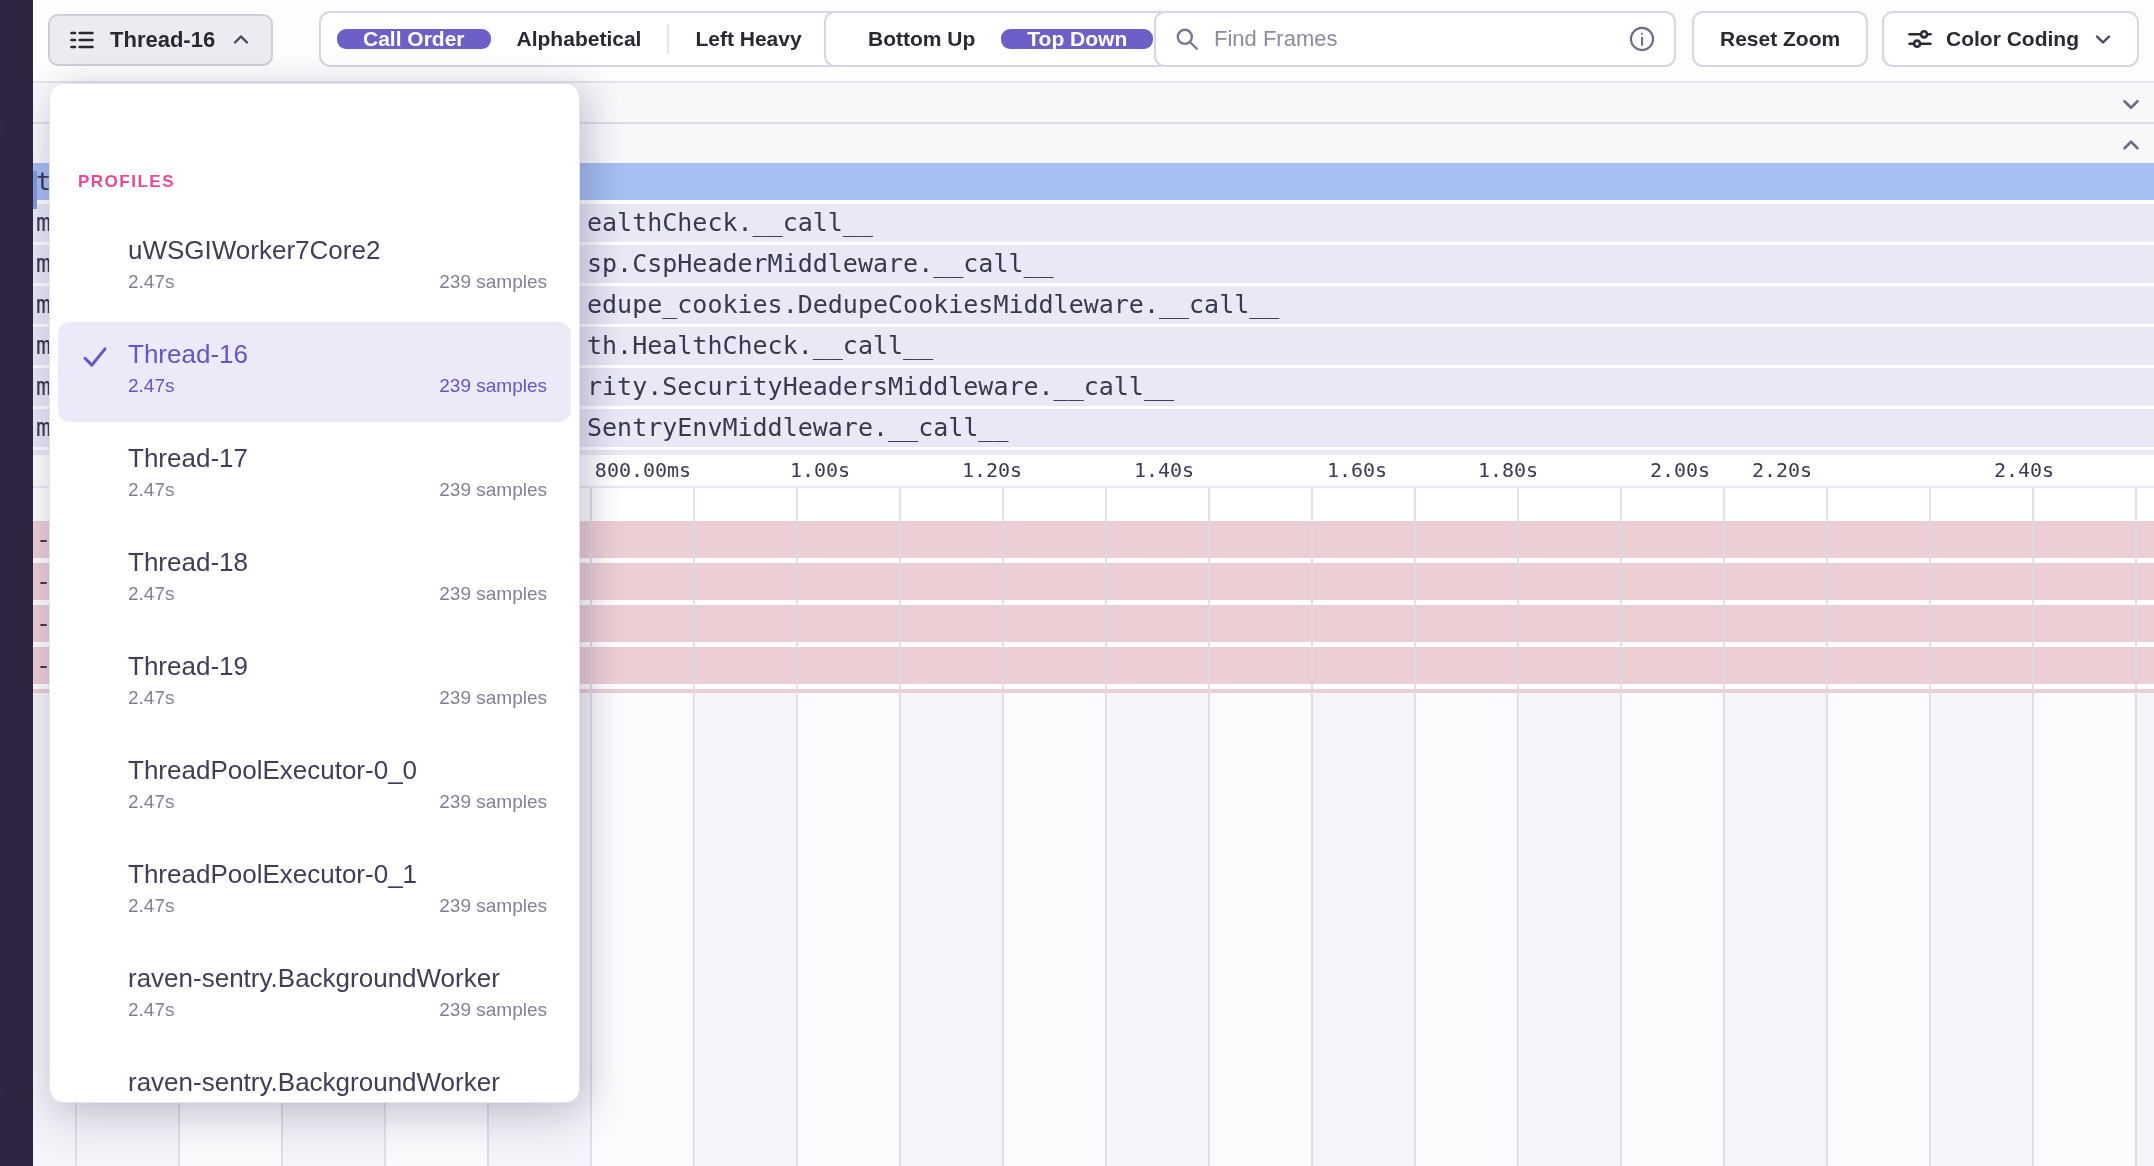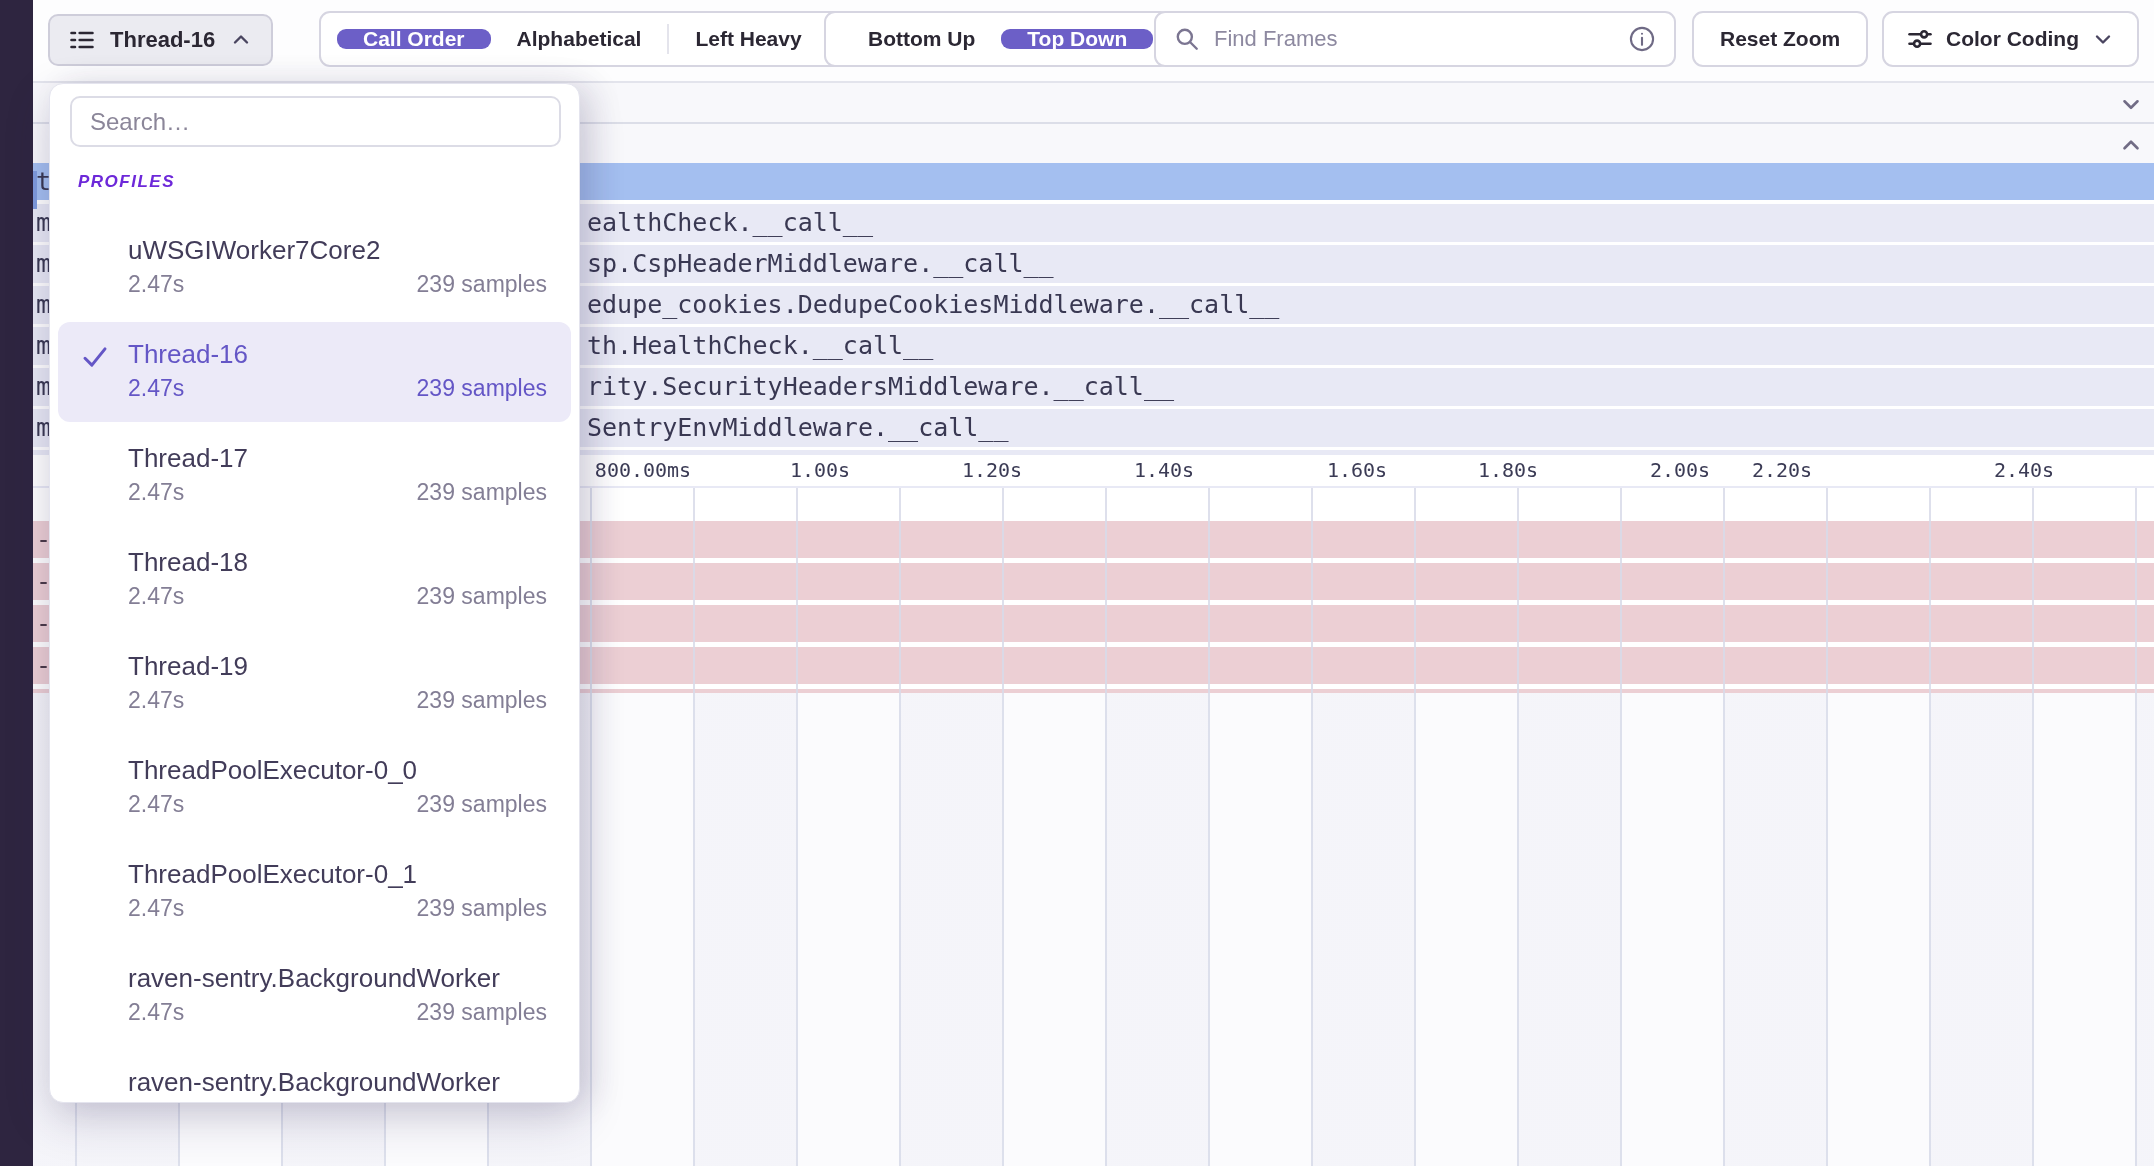--- a/index.html
+++ b/index.html
@@ -63,27 +63,27 @@
      background-position:42px 0;}
 
   
   .dropdown{position:absolute;left:49px;top:83px;width:531px;height:1020px;background:#fff;
             border:1px solid #E4E4EE;border-radius:14px;box-sizing:border-box;z-index:50;overflow:hidden;
             box-shadow:0 16px 46px rgba(45,35,85,.20), 14px 0 30px rgba(45,35,85,.10);}
   .dd-search{position:absolute;left:20px;right:20px;top:12px;height:51px;box-sizing:border-box;
              border:2px solid #DCDCE6;border-radius:10px;background:#fff;padding:0 18px;
              font-size:24px;color:#2B2733;font-family:"Liberation Sans",sans-serif;outline:none;width:491px;}
   .dd-search::placeholder{color:#8B8699;opacity:1;}
-  .dd-section{position:absolute;left:28px;top:88px;font-size:17px;font-weight:700;letter-spacing:1.5px;color:#6d28d9;font-style:italic;}
+  .dd-section{position:absolute;left:28px;top:88px;font-size:17px;font-weight:700;letter-spacing:1.5px;color:#ec4899;}
   .dd-items{position:absolute;left:0;right:0;top:130px;}
   .dd-item{position:relative;height:100px;margin:4px 8px;border-radius:12px;box-sizing:border-box;
            padding:17px 24px 0 70px;cursor:pointer;}
   .dd-item .dd-name{font-size:26px;color:#423C59;line-height:30px;white-space:nowrap;}
   .dd-item .dd-meta{position:absolute;left:70px;right:24px;top:53px;display:flex;justify-content:space-between;
-                    font-size:23px;color:#837E95;}
+                    font-size:19px;color:#837E95;}
   .dd-item.sel{background:#ECEAF8;}
   .dd-item.sel .dd-name,.dd-item.sel .dd-meta{color:#6456C6;}
   .dd-check{position:absolute;left:22px;top:20px;display:none;}
   .dd-item.sel .dd-check{display:block;}
 </style>
 </head>
 <body>
 
 <div class="screen">
 
@@ -255,21 +255,20 @@
       <span>Color Coding</span>
       <span class="icon">
         <svg width="24" height="24" viewBox="0 0 24 24" fill="none" stroke="#4A4560" stroke-width="2.4" stroke-linecap="round" stroke-linejoin="round">
             <path d="M6 9.5 L12 15.5 L18 9.5"></path>
           </svg>
       </span>
     </button>
   </div>
 
   <div class="dropdown">
-    <input class="dd-search" value="" placeholder="Search…" style="">
     <div class="dd-section">PROFILES</div>
 
     <div class="dd-items">
 
       <div class="dd-item">
         <div class="dd-name">uWSGIWorker7Core2</div>
         <div class="dd-meta">
           <span>2.47s</span>
           <span>239 samples</span>
         </div>

